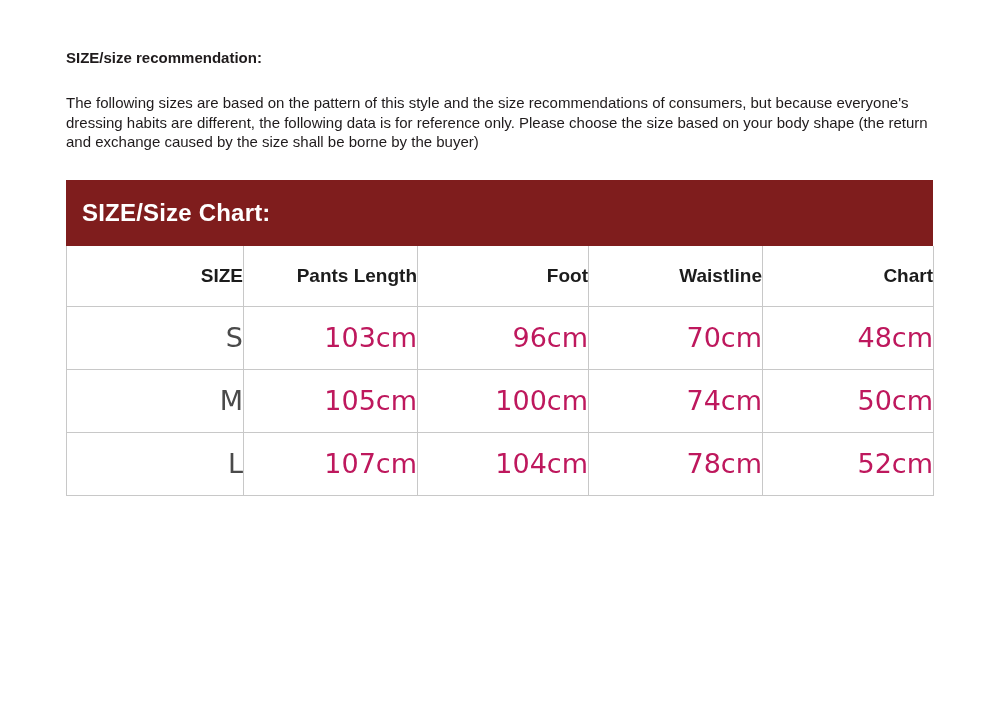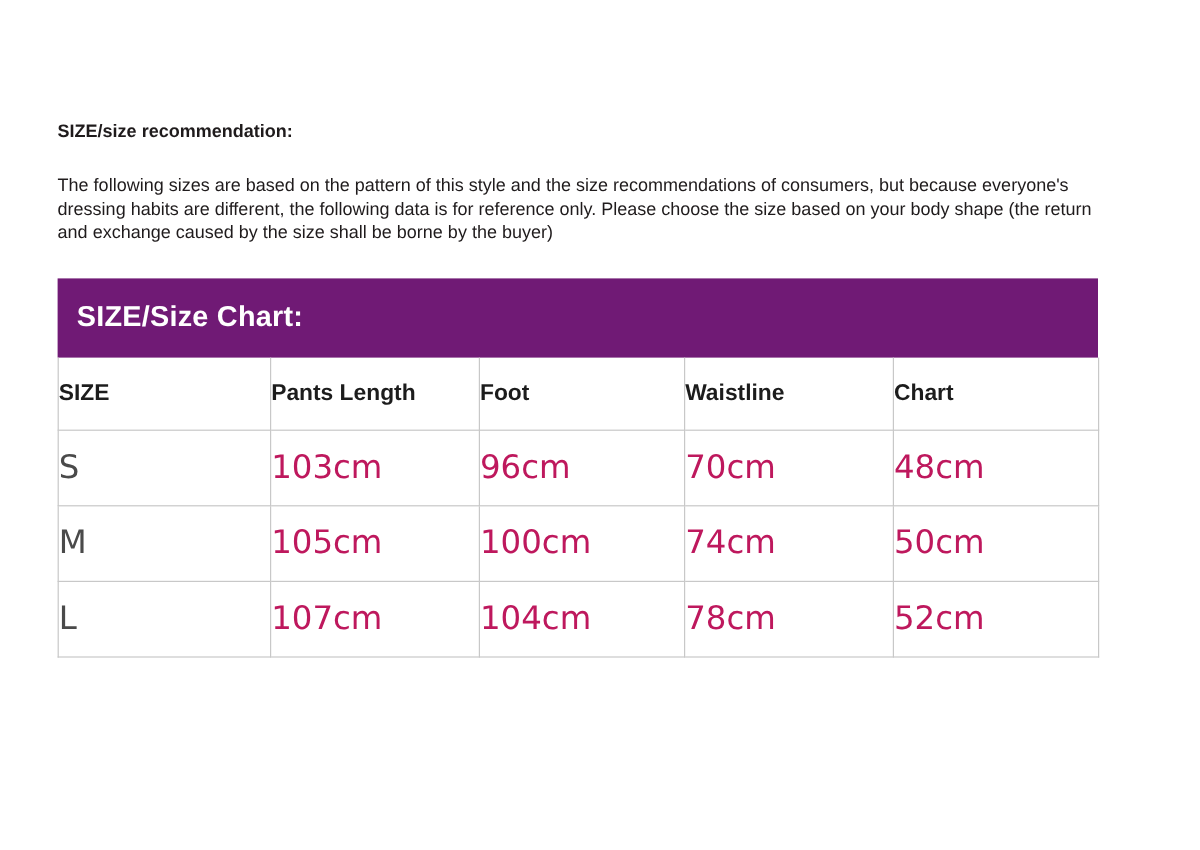--- a/index.html
+++ b/index.html
@@ -6,22 +6,22 @@
     margin: 0;
     padding: 0;
     background: #ffffff;
     width: 1000px;
     height: 708px;
     font-family: "Liberation Sans", "DejaVu Sans", sans-serif;
     overflow: hidden;
   }
   .content {
     width: 867px;
-    margin-left: 48px;
-    padding-top: 100px;
+    margin-left: 66px;
+    padding-top: 48px;
   }
   .section-heading {
     margin: 0;
     font-size: 15px;
     line-height: 19px;
     font-weight: bold;
     color: #1f1b1c;
   }
   .recommendation-paragraph {
     margin: 26px 0 0 0;
@@ -53,21 +53,21 @@
   }
   table.size-table col.c1 { width: 177px; }
   table.size-table col.c2 { width: 174px; }
   table.size-table col.c3 { width: 171px; }
   table.size-table col.c4 { width: 174px; }
   table.size-table col.c5 { width: 171px; }
   table.size-table th,
   table.size-table td {
     border: 1px solid #c8c8c8;
     border-top: none;
-    text-align: left;
+    text-align: right;
     vertical-align: middle;
     padding: 0;
   }
   table.size-table th {
     height: 60px;
     font-size: 19px;
     font-weight: bold;
     color: #1c1c1c;
     font-family: "Liberation Sans", sans-serif;
   }
@@ -84,21 +84,21 @@
 </style>
 </head>
 <body>
 
 <div class="content">
 
   <h3 class="section-heading">SIZE/size recommendation:</h3>
 
   <p class="recommendation-paragraph">The following sizes are based on the pattern of this style and the size recommendations of consumers, but because everyone's dressing habits are different, the following data is for reference only. Please choose the size based on your body shape (the return and exchange caused by the size shall be borne by the buyer)</p>
 
-  <div class="chart-title-bar" style="background: #701a75;">
+  <div class="chart-title-bar" style="background: #7f1d1d;">
     <span class="chart-title">SIZE/Size Chart:</span>
   </div>
 
   <table class="size-table">
     <colgroup>
       <col class="c1">
         <col class="c2">
         <col class="c3">
         <col class="c4">
         <col class="c5">

